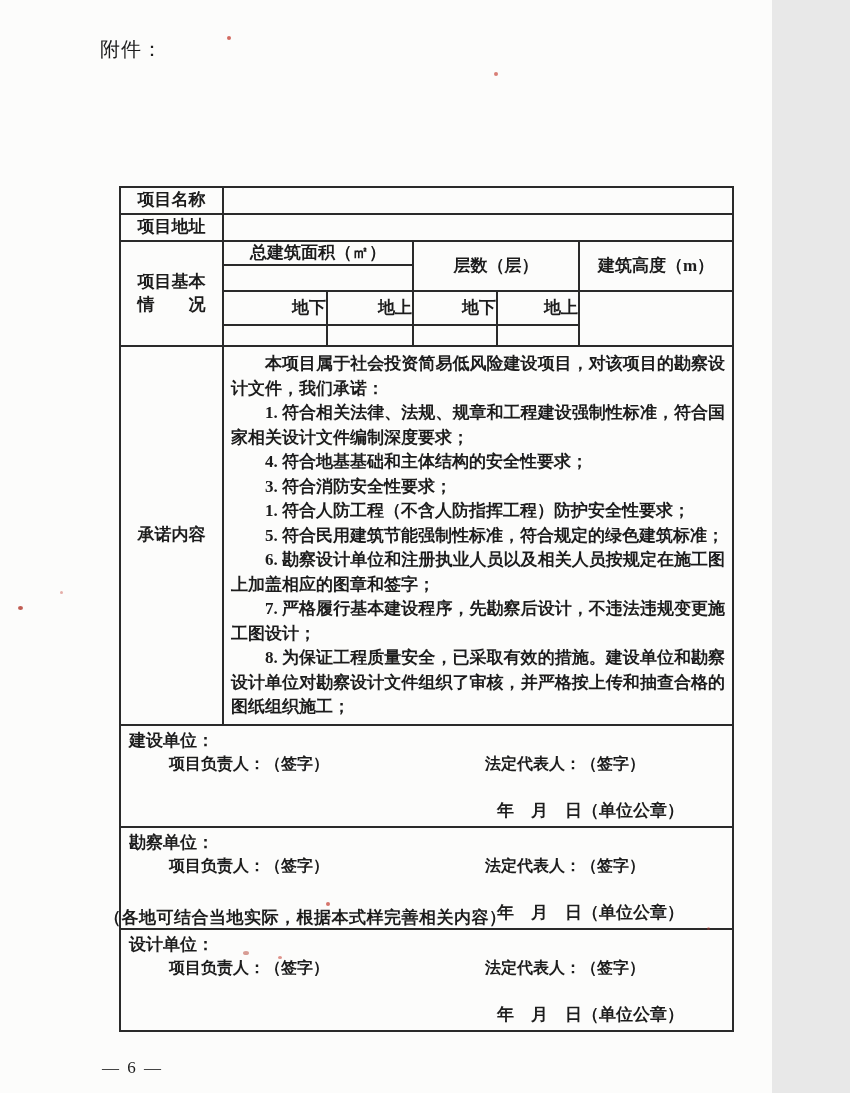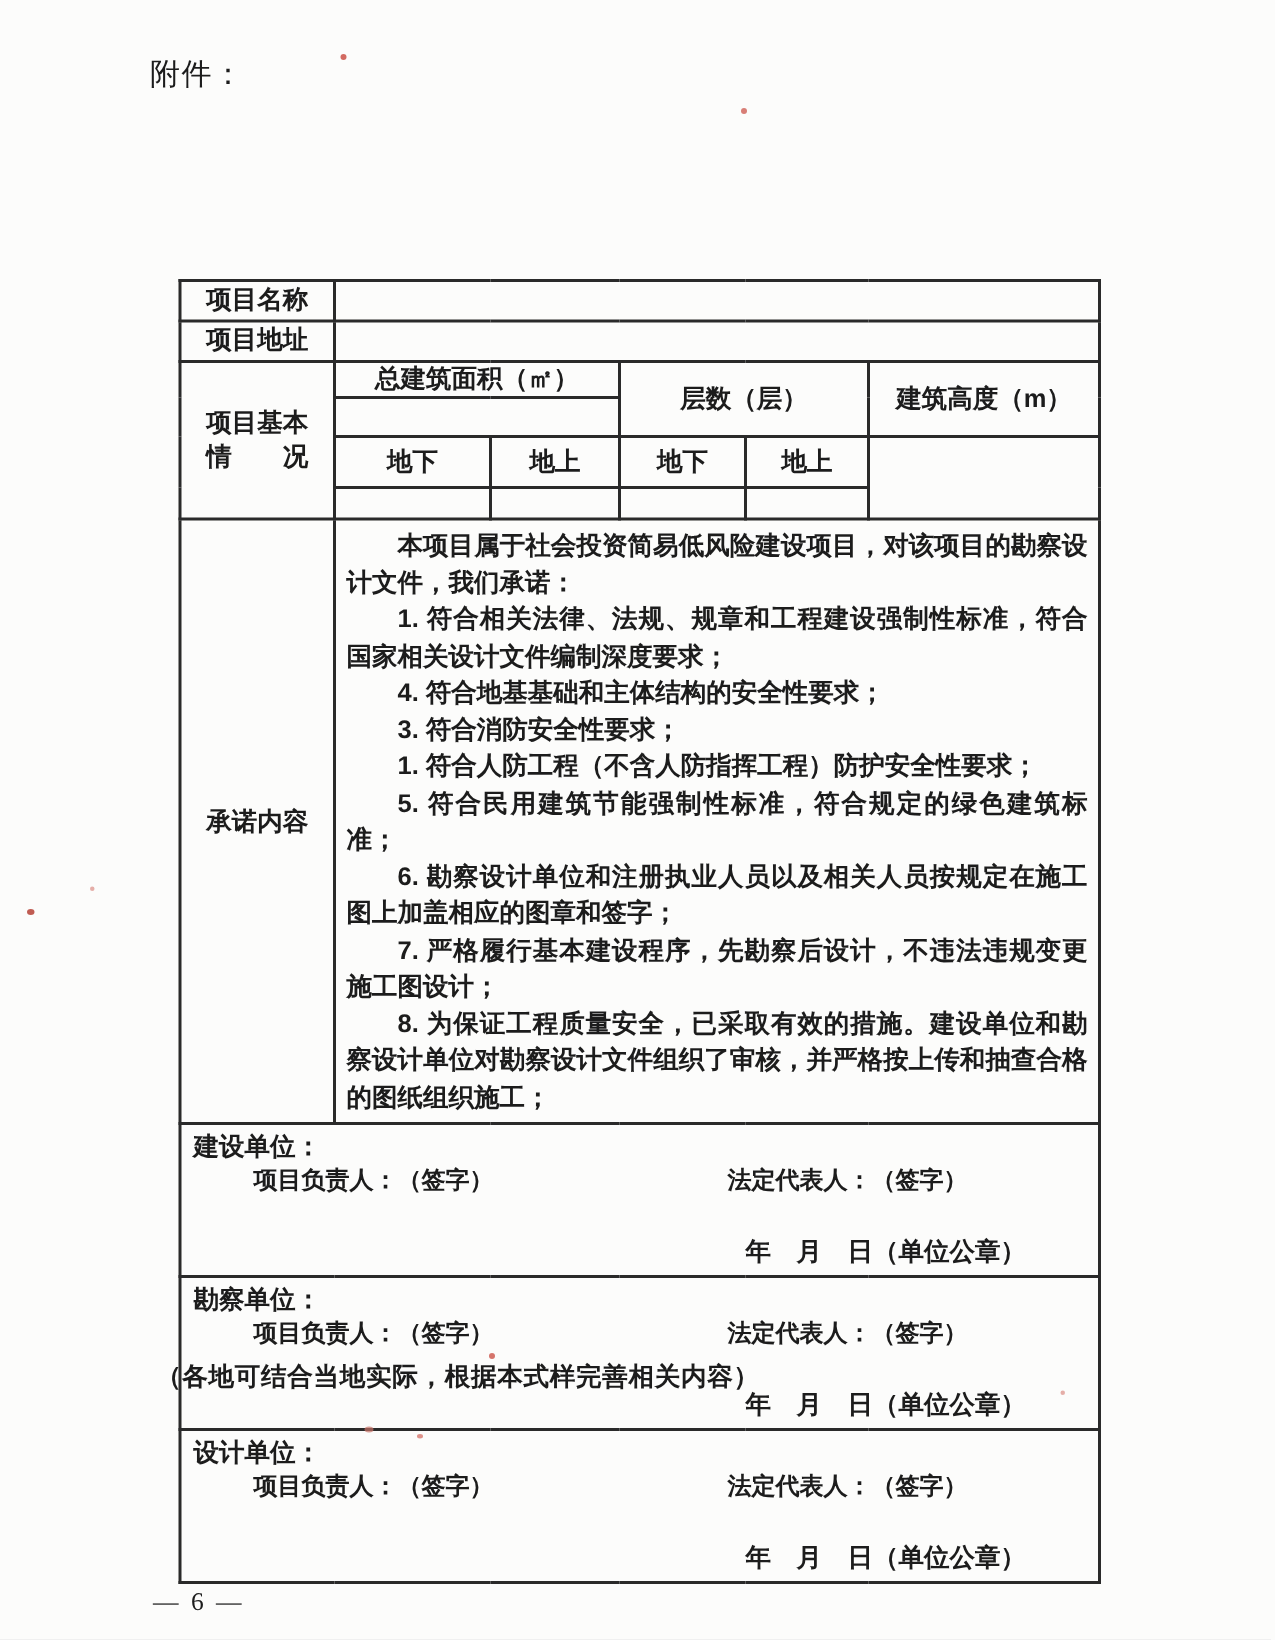--- a/index.html
+++ b/index.html
@@ -1,51 +1,51 @@
 <!DOCTYPE html>
 <html><head>
 <meta charset="utf-8">
 <style>
   html,body{margin:0;padding:0;background:#e8e8e8;}
   .page{
     position:relative;
-    width:850px;height:1093px;
+    width:772px;height:1093px;
     background:#fcfcfb;
     font-family:"Liberation Sans","DejaVu Sans",sans-serif;
     color:#1c1c1c;
     overflow:hidden;
   }
   .attachment{
     position:absolute;left:100px;top:36px;
     font-size:20px;font-weight:500;letter-spacing:1px;
   }
   .title{
     position:absolute;left:0;top:99px;width:100%;
     text-align:center;font-size:28px;font-weight:800;
     letter-spacing:1px;margin:0;
   }
   .subtitle{
     position:absolute;left:0;top:153px;width:100%;
     text-align:center;font-size:20px;font-weight:700;
   }
   table.form-table{
     position:absolute;left:119px;top:186px;
-    width:613px;border-collapse:collapse;table-layout:fixed;
+    width:613px;border-collapse:collapse;table-layout:fixed;font-family:Liberation Serif, serif;
   }
   .form-table td{
     border:2px solid #2a2a2a;
     padding:0;vertical-align:middle;
     font-size:17px;line-height:1.3;
   }
   .lbl{font-weight:700;text-align:center;}
   .hdr{font-weight:700;text-align:center;}
   .r-name td,.r-addr td{height:25px;}
   .r-a td{height:21px;}
   .r-b td{height:24px;}
-  .r-c td{height:32px;}
+  .r-c td{height:32px;text-align:right;}
   .r-d td{height:19px;}
   .commit-body{
     vertical-align:top;
     padding:5px 7px 4px 7px !important;
     text-align:justify;
   }
   .commit-body p{
     margin:0;text-indent:2em;
     font-size:17px;font-weight:600;
     line-height:24.5px;

